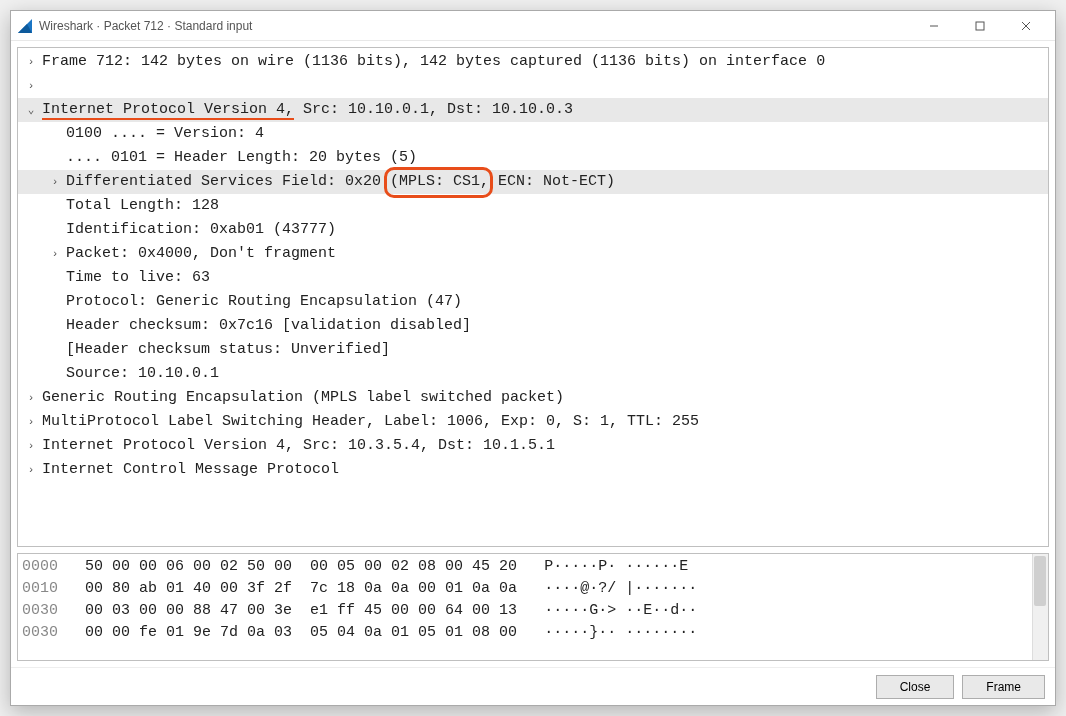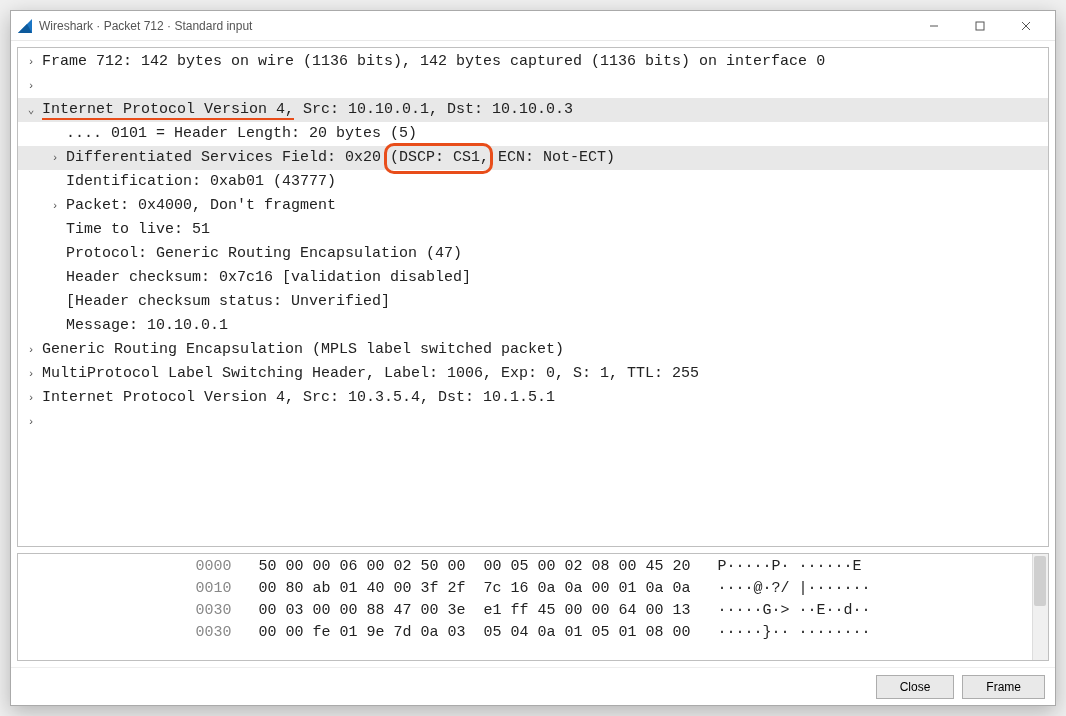--- a/index.html
+++ b/index.html
@@ -113,21 +113,20 @@
       overflow: auto;
       border: 1px solid #bfbfbf;
       margin: 0 6px 6px 6px;
       background: #fff;
       font-family: Consolas, "Courier New", monospace;
       font-size: 15px;
       line-height: 22px;
       color: #222;
       padding: 2px 4px;
       position: relative;
-      text-align: center;
     }
     .hex-row { white-space: pre; }
     .hex-off { color: #888; }
     .hex-scroll {
       position: absolute;
       right: 0; top: 0; bottom: 0;
       width: 16px;
       background: #f0f0f0;
       border-left: 1px solid #ddd;
     }
@@ -197,92 +196,101 @@
 
       <div class="tree-row l0">
         <span class="arrow">›</span>
       </div>
 
       <div class="tree-row l0 selected">
         <span class="arrow">⌄</span>
         <span><span class="underline-red">Internet Protocol Version 4,</span><span> Src: 10.10.0.1, Dst: 10.10.0.3</span></span>
       </div>
 
+      <div class="tree-row l1">
+        <span class="arrow spacer">·</span>
+        <span>0100 .... = Version: 4</span>
+      </div>
 
       <div class="tree-row l1">
         <span class="arrow spacer">·</span>
         <span>.... 0101 = Header Length: 20 bytes (5)</span>
       </div>
 
       <div class="tree-row l1 selected">
         <span class="arrow">›</span>
-        <span><span>Differentiated Services Field: 0x20 </span><span class="circle-annot">(DSCP: CS1,</span><span> ECN: Not-ECT)</span></span>
-      </div>
-
+        <span><span>Differentiated Services Field: 0x20 </span><span class="circle-annot">(MPLS: CS1,</span><span> ECN: Not-ECT)</span></span>
+      </div>
+
+      <div class="tree-row l1">
+        <span class="arrow spacer">·</span>
+        <span>Total Length: 128</span>
+      </div>
 
       <div class="tree-row l1">
         <span class="arrow spacer">·</span>
         <span>Identification: 0xab01 (43777)</span>
       </div>
 
       <div class="tree-row l1">
         <span class="arrow">›</span>
         <span>Packet: 0x4000, Don't fragment</span>
       </div>
 
       <div class="tree-row l1">
         <span class="arrow spacer">·</span>
-        <span>Time to live: 51</span>
+        <span>Time to live: 63</span>
       </div>
 
       <div class="tree-row l1">
         <span class="arrow spacer">·</span>
         <span>Protocol: Generic Routing Encapsulation (47)</span>
       </div>
 
       <div class="tree-row l1">
         <span class="arrow spacer">·</span>
         <span>Header checksum: 0x7c16 [validation disabled]</span>
       </div>
 
       <div class="tree-row l1">
         <span class="arrow spacer">·</span>
         <span>[Header checksum status: Unverified]</span>
       </div>
 
       <div class="tree-row l1">
         <span class="arrow spacer">·</span>
-        <span>Message: 10.10.0.1</span>
+        <span>Source: 10.10.0.1</span>
       </div>
 
 
       <div class="tree-row l0">
         <span class="arrow">›</span>
         <span>Generic Routing Encapsulation (MPLS label switched packet)</span>
       </div>
 
       <div class="tree-row l0">
         <span class="arrow">›</span>
         <span>MultiProtocol Label Switching Header, Label: 1006, Exp: 0, S: 1, TTL: 255</span>
       </div>
 
       <div class="tree-row l0">
         <span class="arrow">›</span>
         <span>Internet Protocol Version 4, Src: 10.3.5.4, Dst: 10.1.5.1</span>
       </div>
 
       <div class="tree-row l0">
         <span class="arrow">›</span>
+        <span>Internet Control Message Protocol</span>
       </div>
 
     </div>
 
     <div class="hex-pane">
       <div class="hex-row"><span class="hex-off">0000</span>   <span>50 00 00 06 00 02 50 00  00 05 00 02 08 00 45 20</span>   <span>P·····P· ······E </span></div>
-      <div class="hex-row"><span class="hex-off">0010</span>   <span>00 80 ab 01 40 00 3f 2f  7c 16 0a 0a 00 01 0a 0a</span>   <span>····@·?/ |·······</span></div>
+      <div class="hex-row"><span class="hex-off">0010</span>   <span>00 80 ab 01 40 00 3f 2f  7c 18 0a 0a 00 01 0a 0a</span>   <span>····@·?/ |·······</span></div>
       <div class="hex-row"><span class="hex-off">0030</span>   <span>00 03 00 00 88 47 00 3e  e1 ff 45 00 00 64 00 13</span>   <span>·····G·&gt; ··E··d··</span></div>
       <div class="hex-row"><span class="hex-off">0030</span>   <span>00 00 fe 01 9e 7d 0a 03  05 04 0a 01 05 01 08 00</span>   <span>·····}·· ········</span></div>
       <div class="hex-scroll">
         <div class="hex-thumb"></div>
       </div>
     </div>
 
     <div class="button-bar">
       <button class="btn">Close</button>
       <button class="btn">Frame</button>

